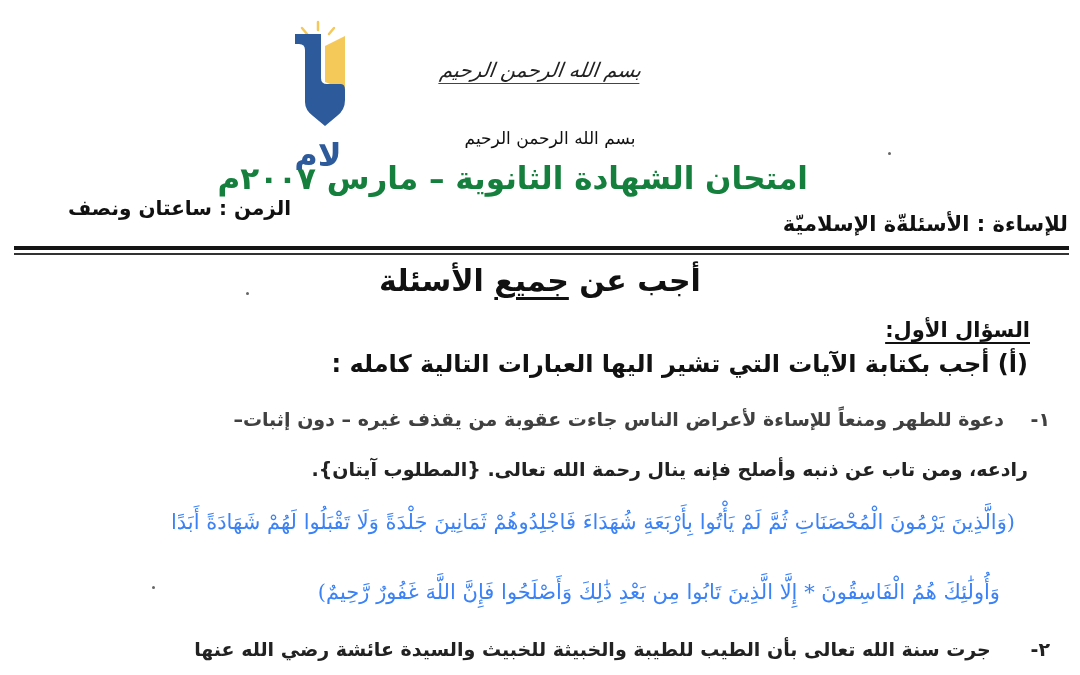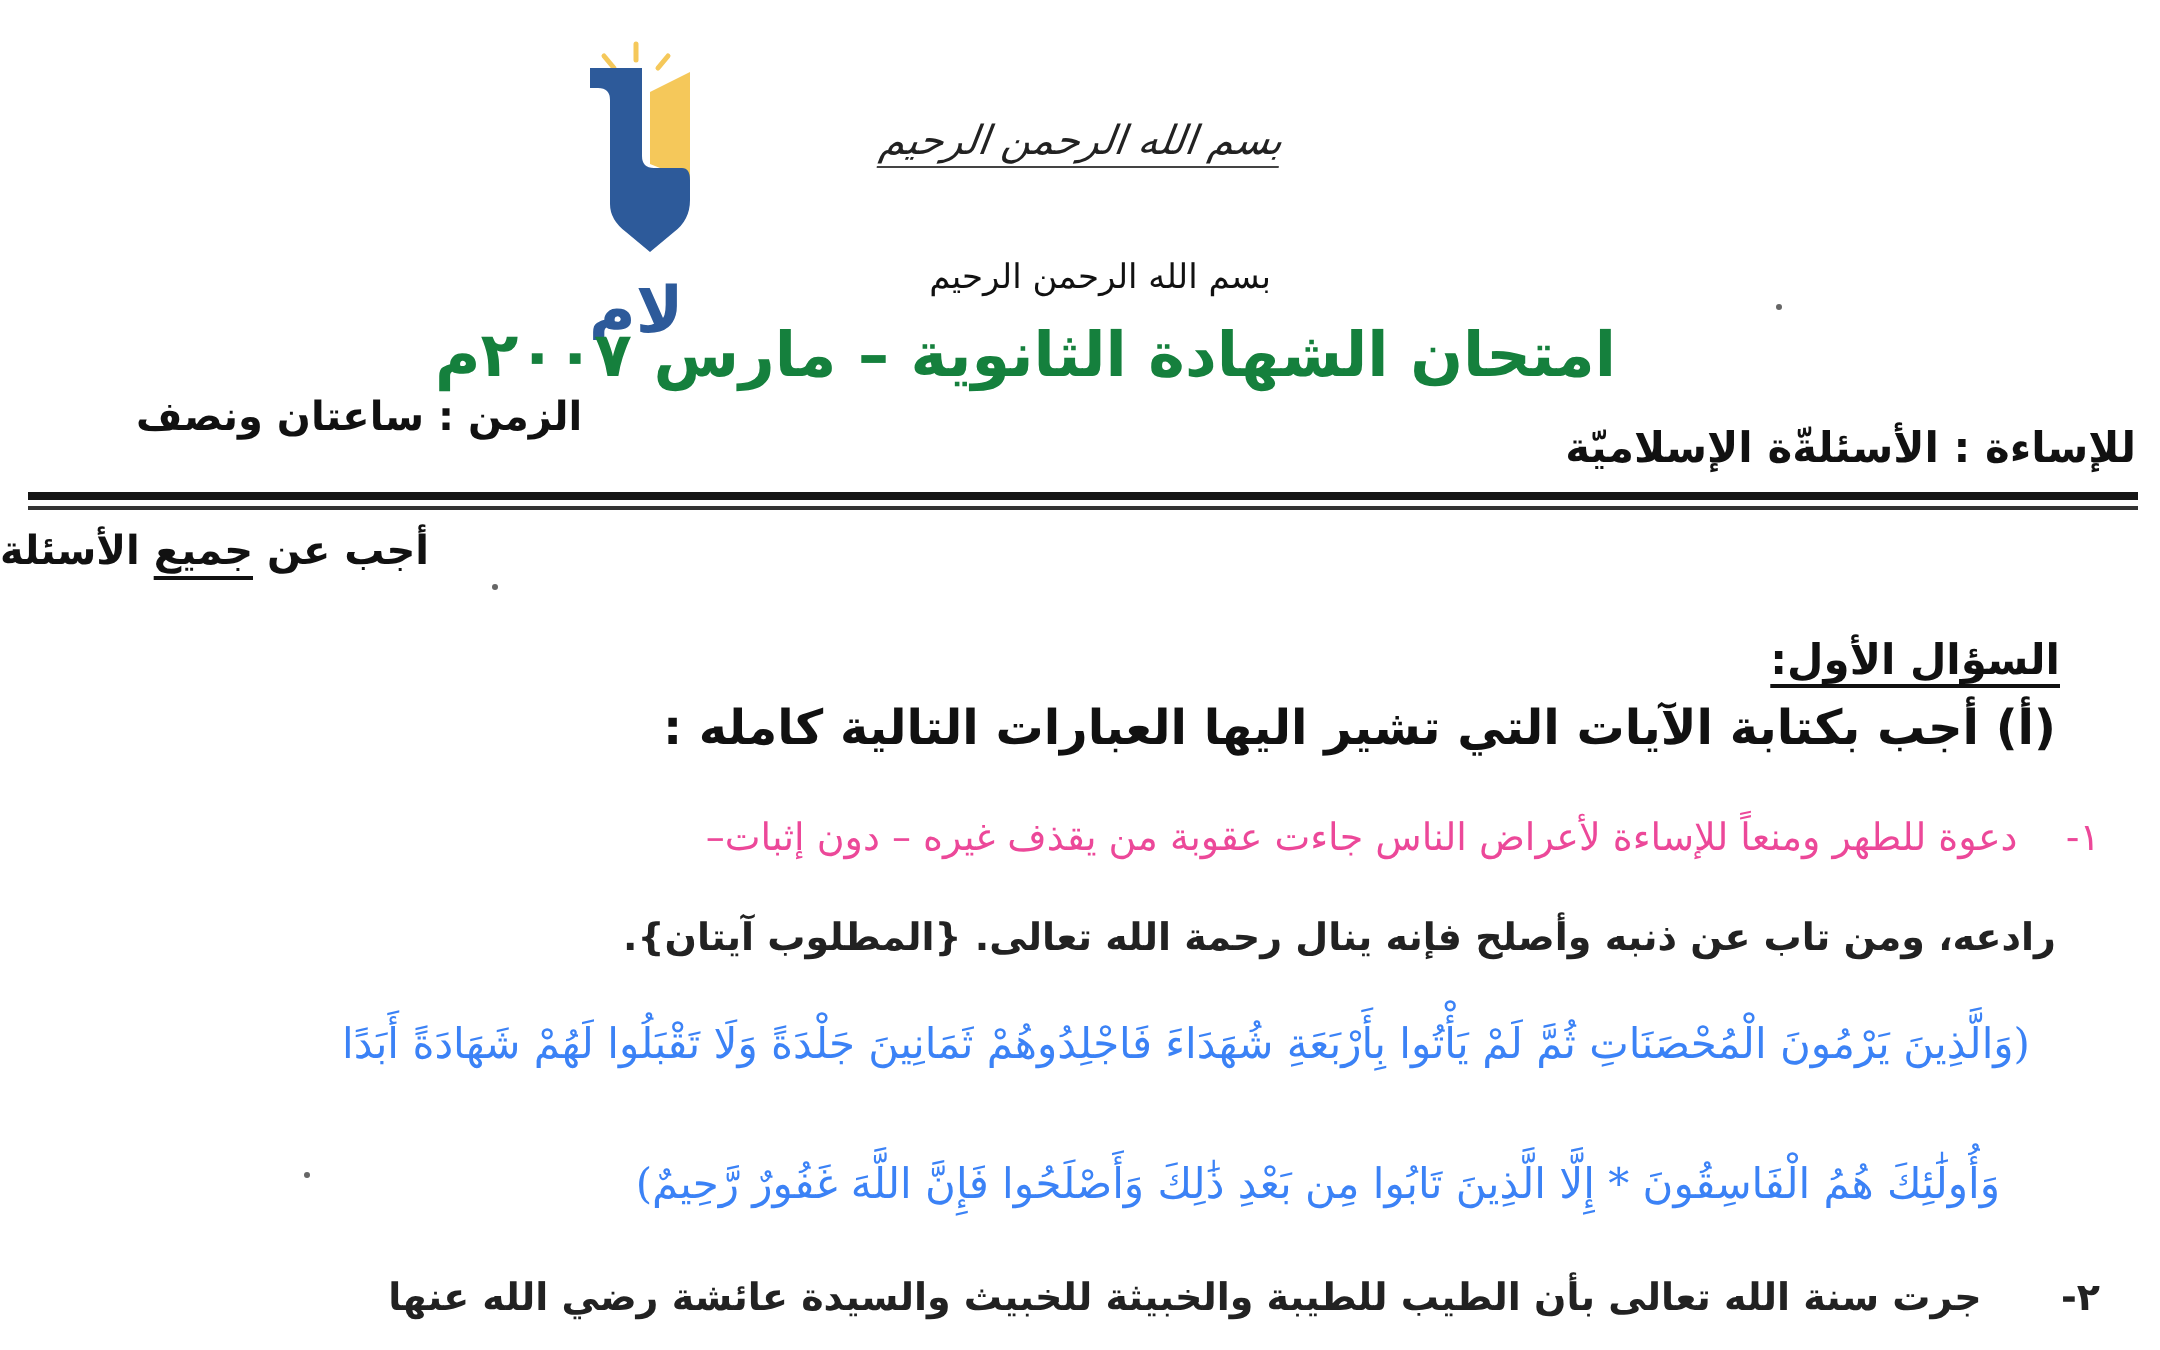--- a/index.html
+++ b/index.html
@@ -21,28 +21,28 @@
   #basmala { left:430px; top:128px; width:240px; text-align:center;
     font-family:"DejaVu Serif", serif; font-size:17px; color:#111; }
   #exam-title { right:272px; top:160px; font-size:31px; font-weight:bold; color:#15803d; }
 
   #time-line { left:52px; top:196px; font-size:20px; font-weight:bold;margin-left:16px; }
   #subject-line { right:12px; top:212px; font-size:21px; font-weight:bold; }
 
   #rule { left:14px; top:246px; width:1055px; height:9px;
     border-top:4px solid #151515; border-bottom:2px solid #333; box-sizing:border-box; }
 
-  #instruction { left:0; width:1080px; top:263px; text-align:left; font-size:20px; font-weight:bold; }
+  #instruction { left:0; width:1080px; top:263px; text-align:center; font-size:30px; font-weight:bold; }
   #instruction .u { text-decoration:underline; text-underline-offset:6px; }
 
   #q1-heading { right:50px; top:318px; font-size:21px; font-weight:bold; text-decoration:underline; text-underline-offset:5px; }
   #q1-part-a { right:52px; top:350px; font-size:24px; font-weight:bold; }
 
   .item-num { font-size:19px; }
-  #item1-line1 { right:30px; top:408px; font-size:19px; font-weight:normal; color:#ec4899; }
+  #item1-line1 { right:30px; top:408px; font-size:19px; font-weight:bold; color:#404040; }
   #item1-line2 { right:52px; top:458px; font-size:19px; font-weight:bold; color:#222; }
 
   .verse { font-family:"DejaVu Serif", serif; font-size:21px; color:#3b82f6; }
   #verse-line1 { right:65px; top:510px; }
   #verse-line2 { right:80px; top:580px; }
 
   #item2-line1 { right:30px; top:638px; font-size:19px; font-weight:bold; color:#222; }
 
   .speck { width:3px; height:3px; border-radius:50%; background:#666; }
 </style>

